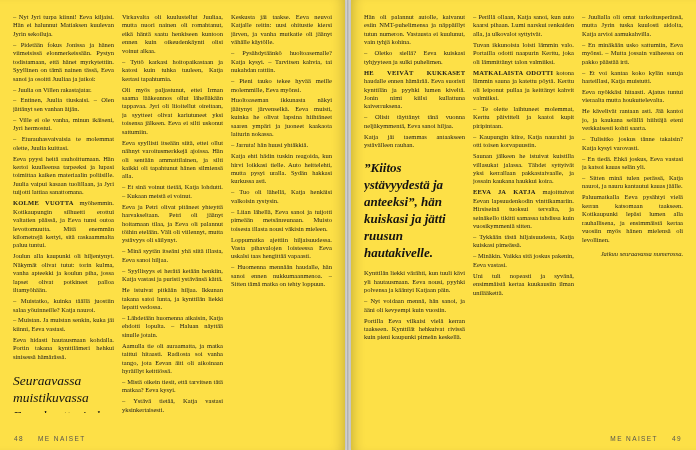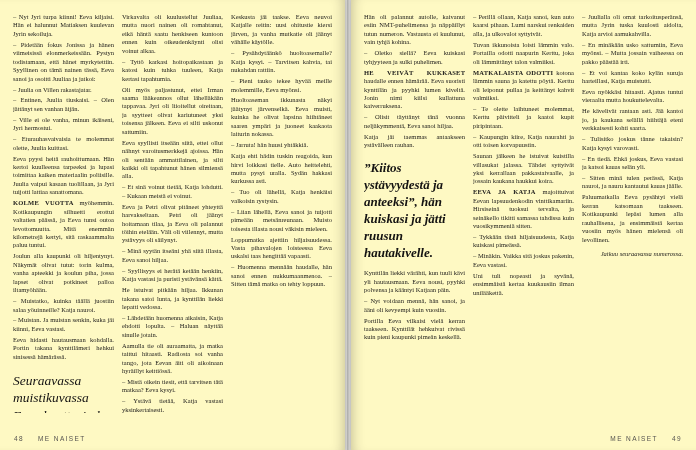--- a/index.html
+++ b/index.html
@@ -5,21 +5,21 @@
   * { margin:0; padding:0; box-sizing:border-box; }
   html,body { width:696px; height:450px; overflow:hidden; }
   body {
     background:#d3d2cf;
     font-family:"Liberation Serif", serif;
     position:relative;
   }
   .spread { position:absolute; inset:0; display:flex; gap:6px; }
   .page {
     width:345px; height:450px;
-    background:#fef9c3;
+    background:#fde047;
     padding:13px 13px 24px 13px;
     position:relative;
   }
   .page.left  { box-shadow: inset -10px 0 14px -10px rgba(0,0,0,.28), 0 0 3px rgba(0,0,0,.15); }
   .page.right { box-shadow: inset  10px 0 14px -10px rgba(0,0,0,.28), 0 0 3px rgba(0,0,0,.15); }
   .cols { display:flex; gap:8px; height:400px; overflow:hidden; }
   .col  { flex:1; overflow:hidden; display:flex; flex-direction:column; }
   .blk {
     font-size:6.5px; line-height:1.3;
     text-align:justify; hyphens:auto;

